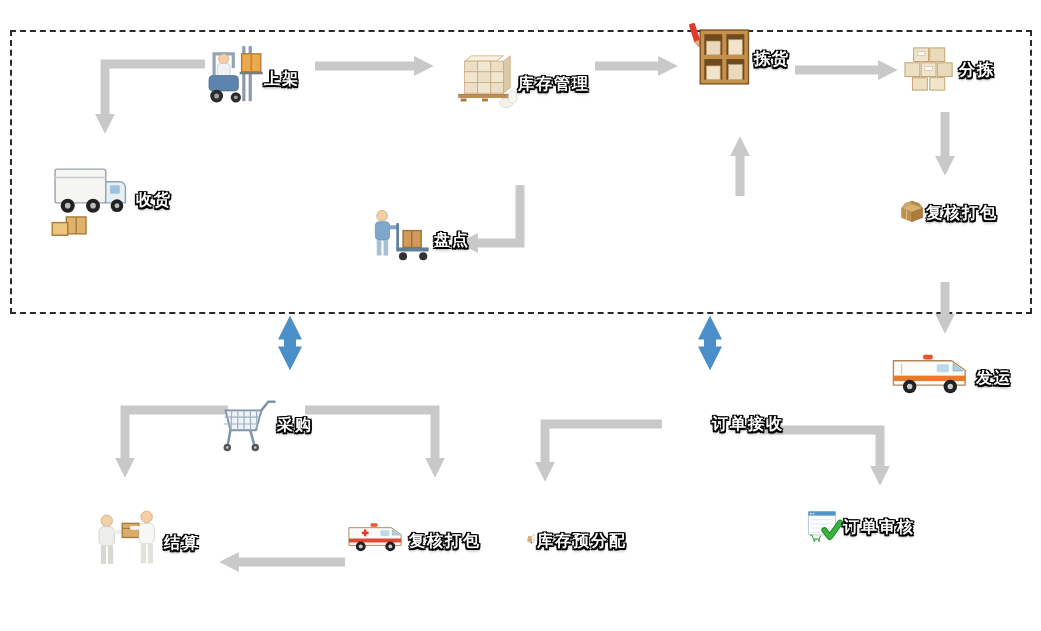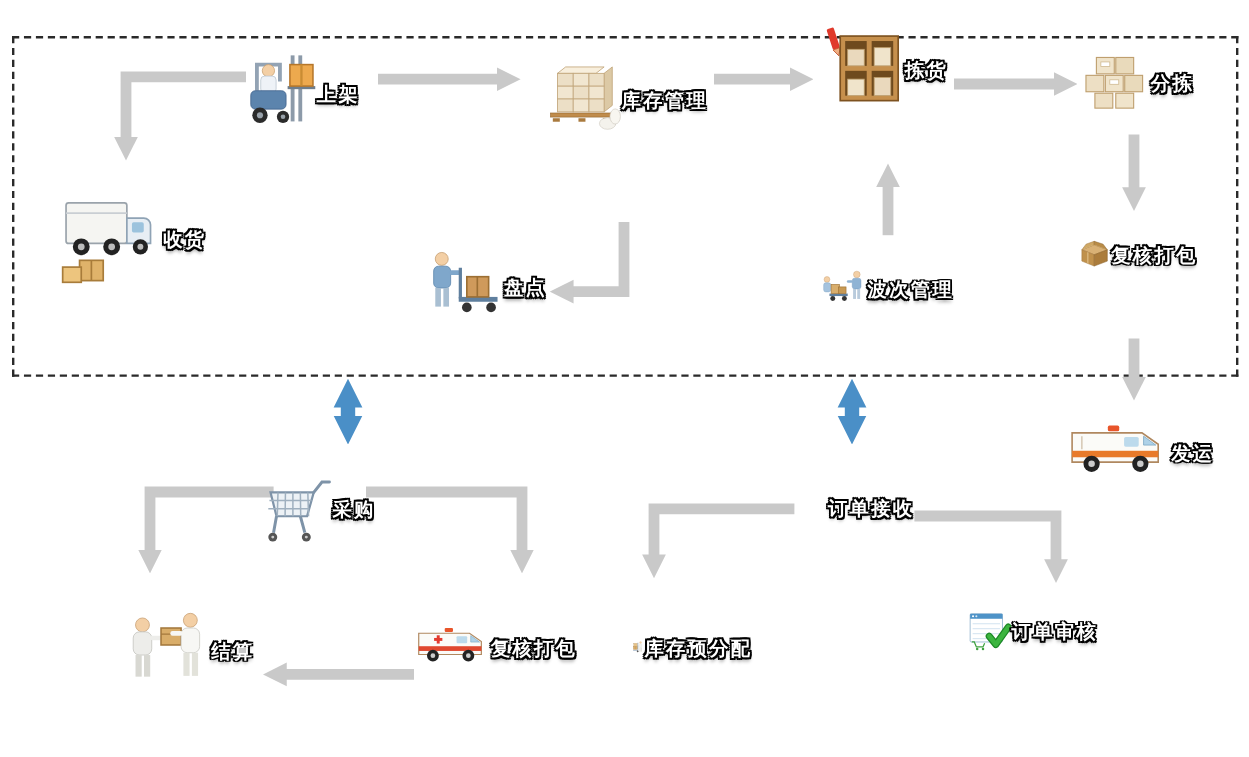--- a/index.html
+++ b/index.html
@@ -23,27 +23,27 @@
       -1.5px 1.5px 0 #000, 1.5px 1.5px 0 #000,
       0 -1.5px 0 #000, 0 1.5px 0 #000,
       -1.5px 0 0 #000, 1.5px 0 0 #000,
       0 3px 3px rgba(0,0,0,.4);
   }
   .n-shelving   { left:200px; top:28px;  width:100px; }
   .n-inventory  { left:450px; top:26px;  width:140px; }
   .n-picking    { left:685px; top:14px;  width:105px; }
   .n-sorting    { left:900px; top:36px;  width:95px;  }
   .n-receiving  { left:48px;  top:140px; width:124px;justify-content:space-between; }
-  .n-stocktake  { left:356px; top:196px; width:100px; }
+  .n-stocktake  { left:370px; top:196px; width:100px; }
   .n-wave       { left:685px; top:196px; width:110px; }
   .n-packing    { left:898px; top:178px; width:100px; }
   .n-purchase   { left:218px; top:376px; width:95px;  }
-  .n-order-receive { left:662px; top:372px; width:100px;gap:28px; }
+  .n-order-receive { left:684px; top:372px; width:100px;gap:28px; }
   .n-dispatch   { left:888px; top:338px; width:124px; }
-  .n-settlement { left:102px;  top:488px; width:110px;text-align:center; }
+  .n-settlement { left:90px;  top:488px; width:110px;text-align:center; }
   .n-supplier   { left:345px; top:492px; width:136px; }
   .n-preallocate{ left:527px; top:484px; width:100px; }
   .n-order-review{ left:805px; top:479px; width:110px; }
 </style>
 </head>
 <body>
 
 <div class="canvas">
 
   <div class="warehouse-zone"></div>
@@ -187,37 +187,20 @@
       <line x1="41" y1="24" x2="41" y2="62" stroke="#5f7f9e" stroke-width="4"></line>
       <rect x="39" y="60" width="48" height="6" fill="#5f7f9e"></rect>
       <circle cx="49" cy="73" r="6" fill="#333"></circle>
         <circle cx="79" cy="73" r="6" fill="#333"></circle>
       <rect x="49" y="35" width="27" height="25" fill="#cf9a5b" stroke="#9c6f33" stroke-width="2"></rect>
       <line x1="62" y1="35" x2="62" y2="60" stroke="#9c6f33" stroke-width="2"></line>
     </svg>
     <div class="node-label">盘点</div>
   </div>
 
-  <div class="node n-wave">
-    <svg viewBox="0 0 110 95" width="104" height="90">
-      <circle cx="12" cy="24" r="7" fill="#f3cfa5" stroke="#c79f72"></circle>
-      <rect x="4" y="32" width="17" height="22" rx="5" fill="#a5c3de" stroke="#7da2c2"></rect>
-      <rect x="18" y="58" width="44" height="6" fill="#5f7f9e"></rect>
-      <circle cx="26" cy="70" r="6" fill="#333"></circle>
-        <circle cx="54" cy="70" r="6" fill="#333"></circle>
-      <rect x="22" y="36" width="20" height="22" fill="#d9ae6c" stroke="#9c6f33" stroke-width="1.5"></rect>
-      <rect x="40" y="42" width="18" height="16" fill="#c89a55" stroke="#9c6f33" stroke-width="1.5"></rect>
-      <circle cx="84" cy="12" r="8" fill="#f3cfa5" stroke="#c79f72"></circle>
-      <rect x="73" y="21" width="21" height="26" rx="6" fill="#8fb3d4" stroke="#6a92b8"></rect>
-      <rect x="75" y="47" width="7" height="24" fill="#b9cbdc"></rect>
-      <rect x="85" y="47" width="7" height="24" fill="#b9cbdc"></rect>
-      <rect x="60" y="26" width="14" height="6" rx="3" fill="#8fb3d4"></rect>
-    </svg>
-    <div class="node-label">波次管理</div>
-  </div>
 
   <div class="node n-packing">
     <svg viewBox="0 0 95 78" width="90" height="68">
       <path d="M12 26 L47 12 L84 26 L47 40 z" fill="#d9b175" stroke="#a3783c" stroke-width="1.5"></path>
       <path d="M12 26 L12 58 L47 72 L47 40 z" fill="#c0914c" stroke="#a3783c" stroke-width="1.5"></path>
       <path d="M84 26 L84 58 L47 72 L47 40 z" fill="#ab7c3b" stroke="#8a6128" stroke-width="1.5"></path>
       <path d="M12 26 L24 10 L47 2 L47 12" fill="#cfa865" stroke="#a3783c" stroke-width="1.5"></path>
       <path d="M84 26 L72 10 L47 2 L47 12" fill="#b98c47" stroke="#8a6128" stroke-width="1.5"></path>
       <line x1="29" y1="33" x2="29" y2="65" stroke="#e3c48f" stroke-width="3"></line>
     </svg>

